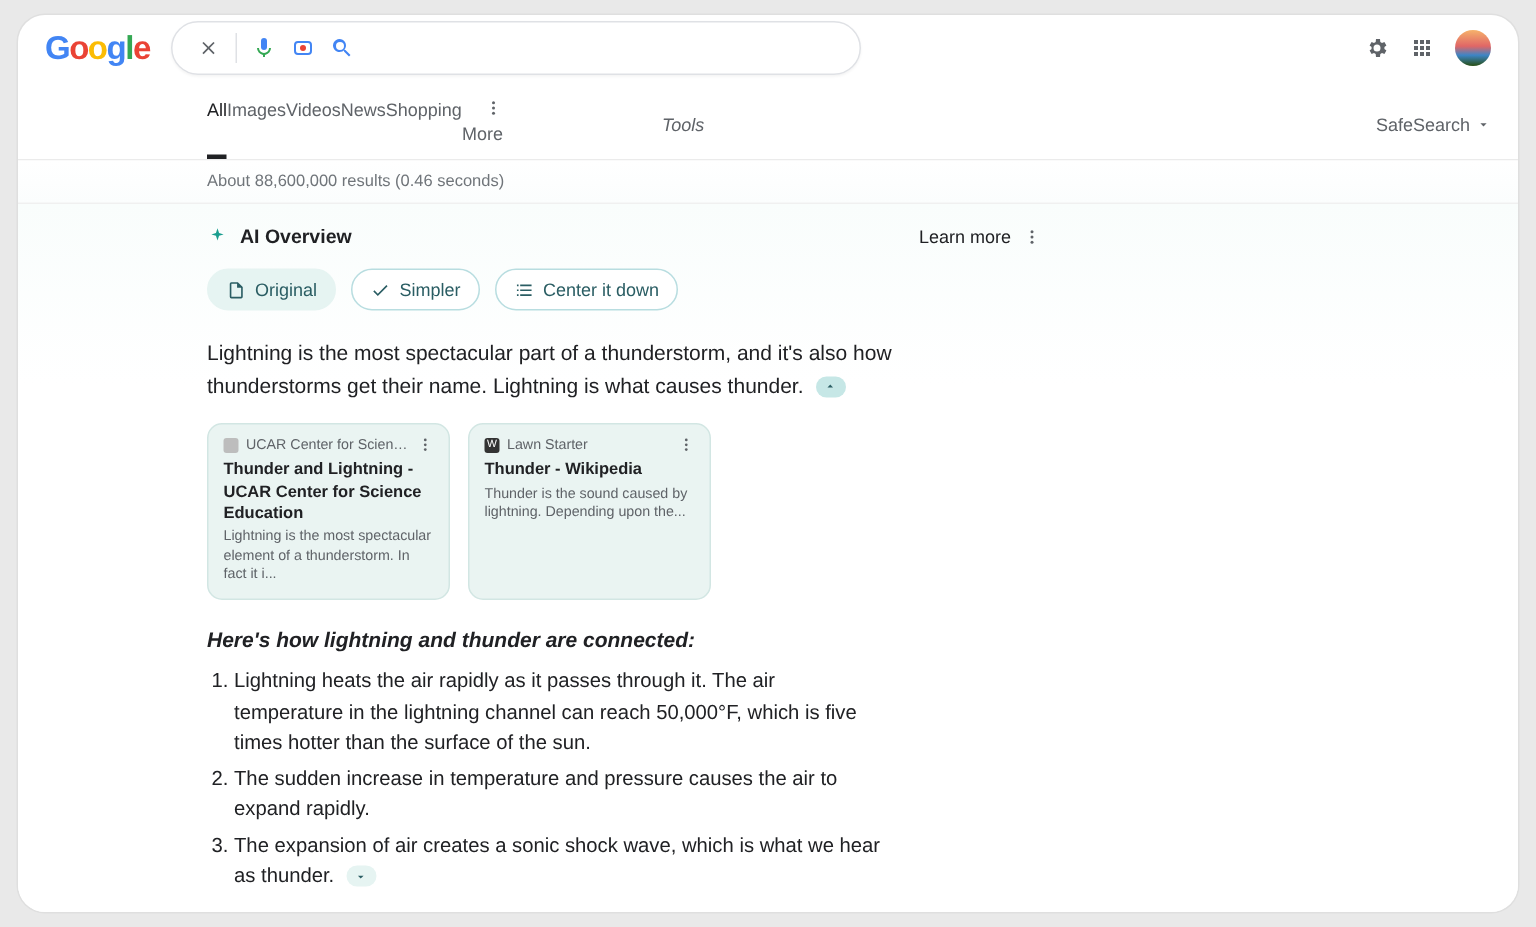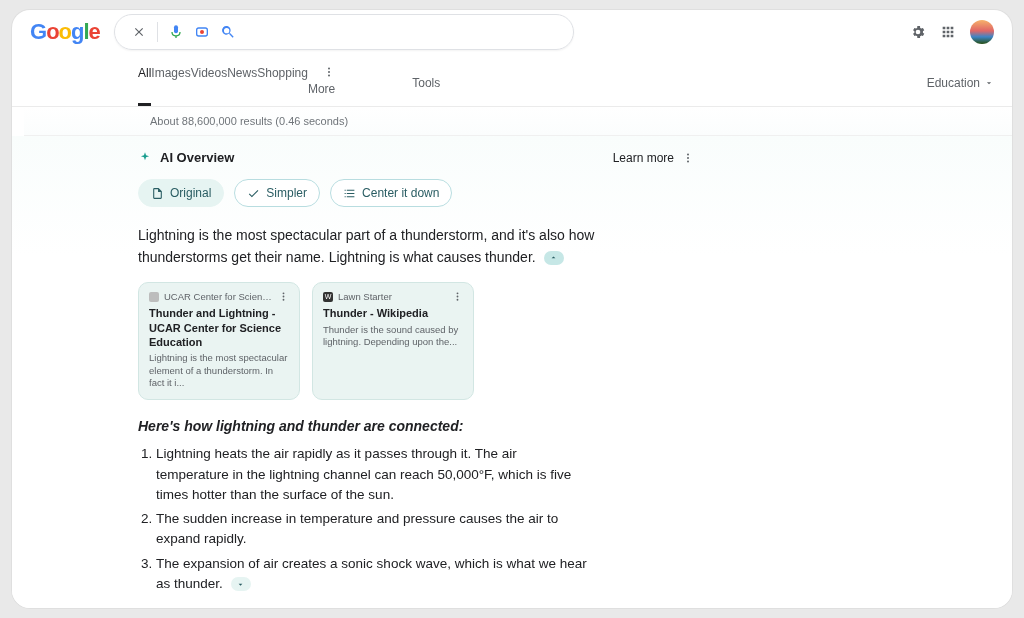--- a/index.html
+++ b/index.html
@@ -84,30 +84,29 @@
     display:flex; align-items:center;
     padding: 0 18px 0 126px;
     border-bottom: 1px solid #ebebeb;
     font-size: 12px;
     color: var(--text-secondary);
   }
   .tabs { display:flex; }
   .tab { padding: 6px 0 10px 0; cursor:pointer; }
   .tab.active { color: var(--text-primary); border-bottom: 3px solid var(--text-primary); font-weight:500; }
   .tab-more { display:flex; align-items:flex-end; gap:4px;flex-direction:column; }
-  .tools { margin-left: 77px; cursor:pointer; }
+  .tools { margin-left: 106px; cursor:pointer;font-style:italic; }
   .safesearch { margin-left:auto; display:flex; align-items:center; gap:4px; cursor:pointer; }
   
   .stats {
     font-size: 11px;
     color: var(--text-muted);
     padding: 8px 6px 8px 126px;
     border-bottom: 1px solid #f0f0f0;
     background: linear-gradient(#fff, #fbfdfd);
-    margin-left: 12px;
   }
   
   .main {
     padding: 14px 18px 60px 126px;
     background: linear-gradient(#f9fdfc 0%, #ffffff 120px);
     overflow-y: auto;
     flex: 1;
   }
   .ai-head {
     display:flex; align-items:center; gap:8px;
@@ -247,21 +246,21 @@
         <svg viewBox="0 0 24 24" width="12" height="12">
             <circle cx="12" cy="5" r="2" fill="currentColor"></circle>
             <circle cx="12" cy="12" r="2" fill="currentColor"></circle>
             <circle cx="12" cy="19" r="2" fill="currentColor"></circle>
           </svg>
         <span>More</span>
       </div>
     </div>
     <div class="tools">Tools</div>
     <div class="safesearch">
-      <span>Education</span>
+      <span>SafeSearch</span>
       <svg viewBox="0 0 24 24" width="10" height="10">
           <path fill="currentColor" d="M7 10l5 5 5-5z"></path>
         </svg>
     </div>
   </div>
 
   <div class="stats">About 88,600,000 results (0.46 seconds)</div>
 
   <div class="main">
 

